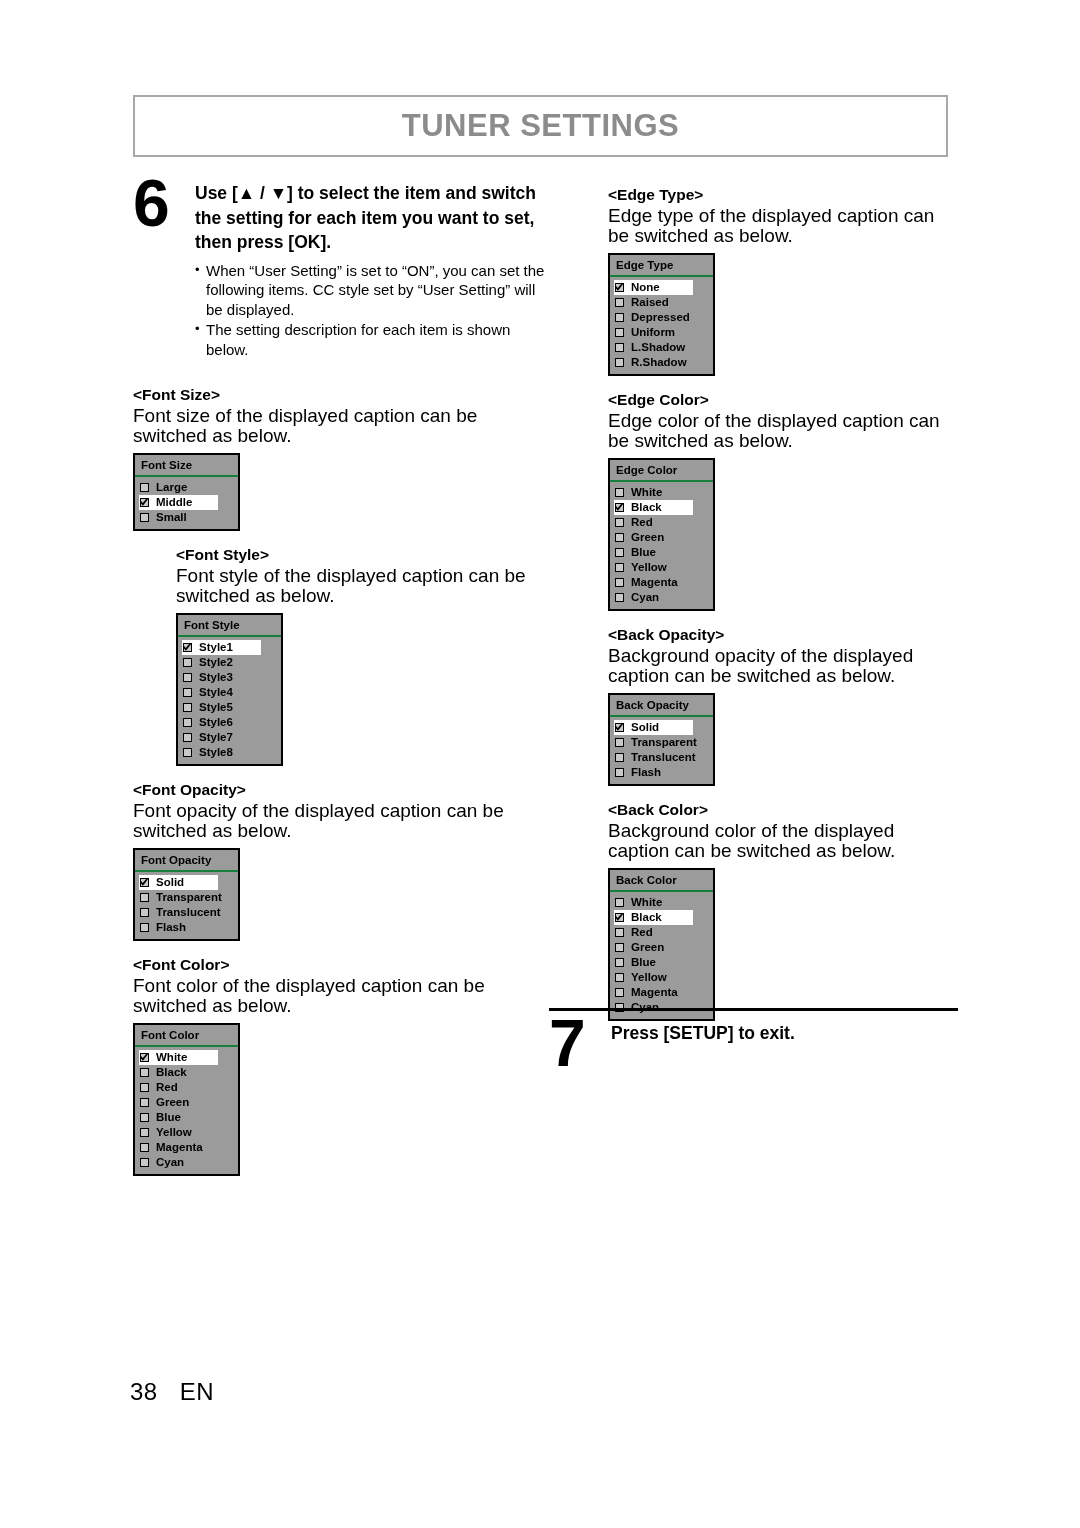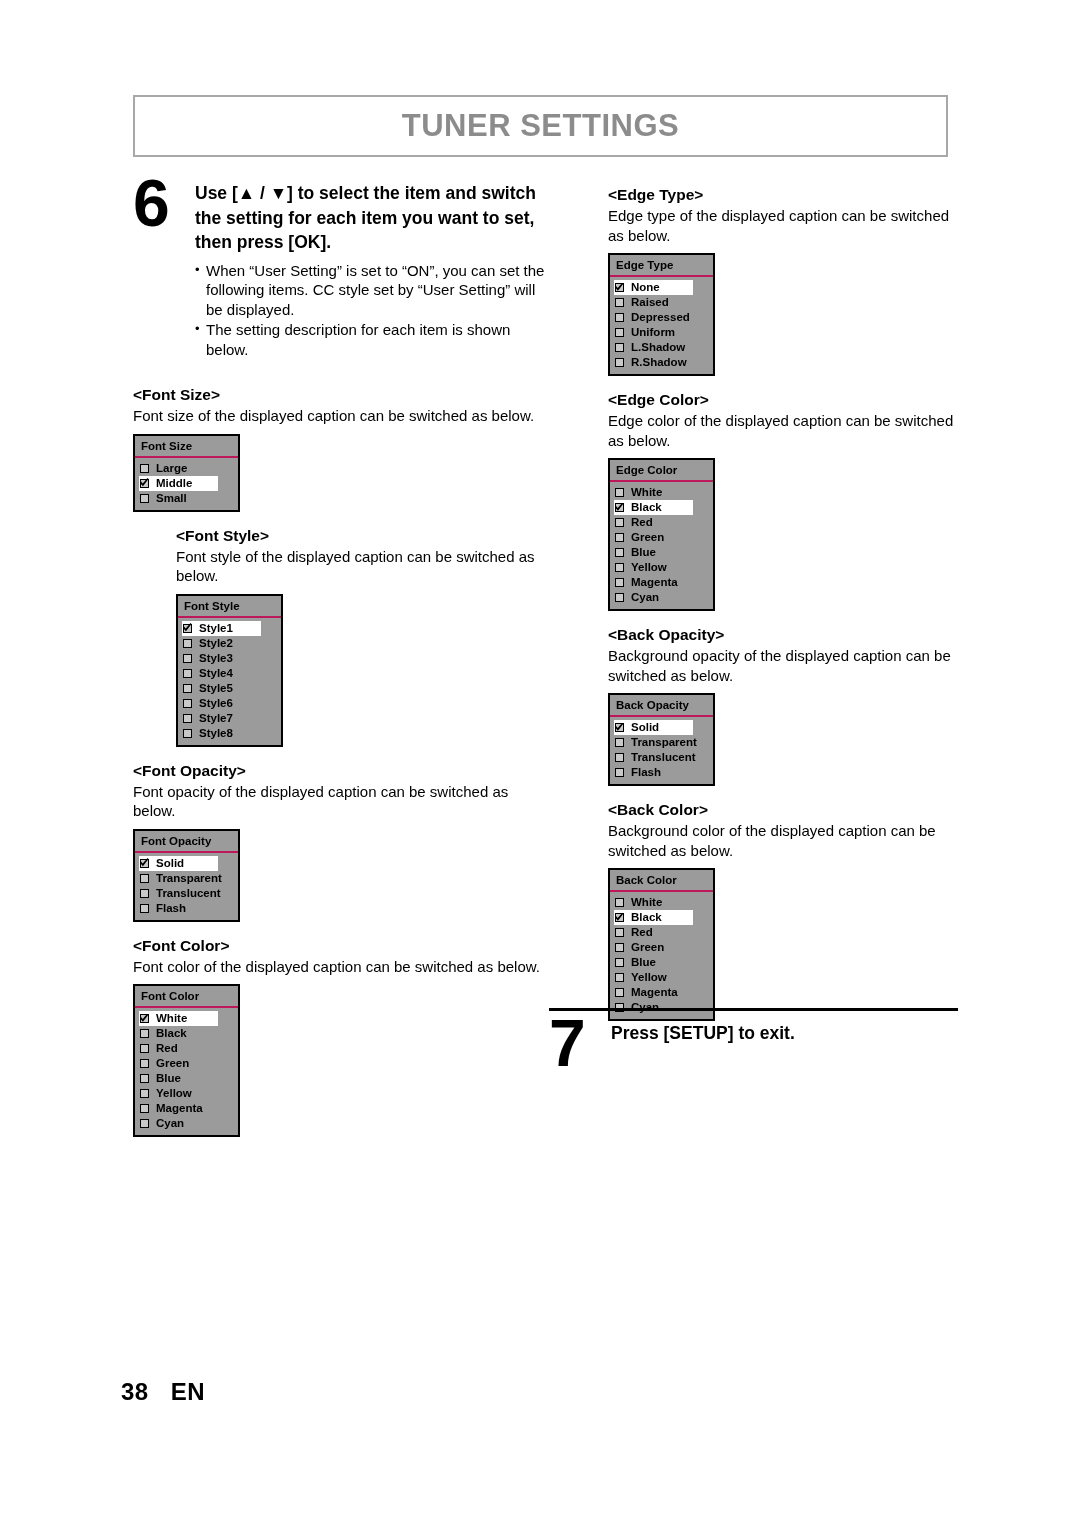--- a/index.html
+++ b/index.html
@@ -108,40 +108,40 @@
   .sec {
     margin-top: 18px;
   }
   .sec-head {
     font-size: 15.5px;
     font-weight: bold;
     line-height: 20px;
     margin: 0 0 1px 0;
   }
   .sec-desc {
-    font-size: 15px;
+    font-size: 19px;
     line-height: 19.5px;
     margin: 0 0 8px 0;
   }
 
   
   .osd {
     border: 2px solid #000000;
     background: #9b9b9b;
     box-sizing: border-box;
     display: inline-block;
     padding: 0;
     width: 107px;
   }
   .osd-title {
     font-size: 11.5px;
     font-weight: bold;
     line-height: 18px;
     padding: 1px 0 1px 6px;
-    border-bottom: 2px solid #be185d;
+    border-bottom: 2px solid #15803d;
     color: #000000;
     background: #9b9b9b;
     white-space: nowrap;
   }
   .osd-list {
     padding: 3px 20px 4px 4px;
   }
   .osd-row {
     display: flex;
     align-items: center;
@@ -193,24 +193,24 @@
   .step7 {
     position: absolute;
     left: 549px;
     top: 1018px;
     width: 409px;
   }
 
   
   .footer {
     position: absolute;
-    left: 121px;
+    left: 130px;
     top: 1378px;
     font-size: 24px;
-    font-weight: bold;
+    font-weight: normal;
     letter-spacing: 0.5px;
   }
   .footer .gap {
     display: inline-block;
     width: 22px;
   }
 </style>
 </head>
 <body>
 

